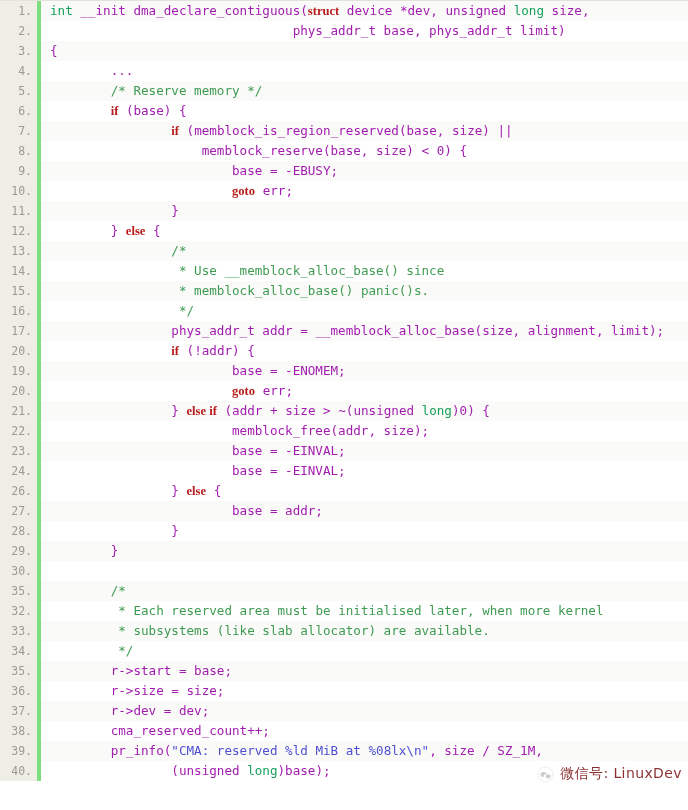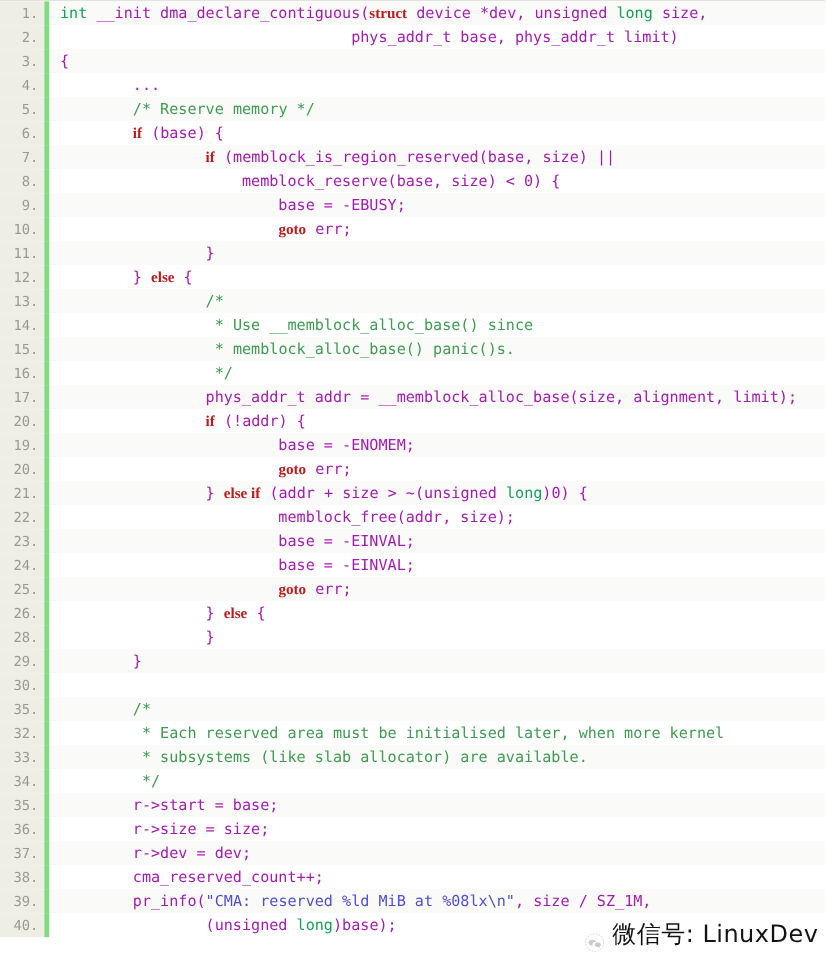--- a/index.html
+++ b/index.html
@@ -71,23 +71,23 @@
   .tok-comment { color: #3f9b52; margin-top: 21px; }
   .tok-string  { color: #4f4fd0; }
 
   #watermark {
     position: absolute;
     right: 6px;
     top: 764px;
     display: flex;
     align-items: flex-end;
     gap: 6px;
-    color: #000000;
+    color: #7f1d1d;
     font-family: "DejaVu Sans", "Liberation Sans", sans-serif;
-    font-size: 20px;
+    font-size: 14px;
     pointer-events: none;
     opacity: 0.92;
     white-space: nowrap;
   }
   #watermark .wm-logo {
     width: 17px;
     height: 17px;
     flex: 0 0 auto;
     opacity: 0.55;
   }
@@ -190,27 +190,27 @@
           <td class="code-cell"><span class="tok-plain">                        memblock_free(addr, size);</span></td>
         </tr>
         <tr class="code-row odd">
           <td class="gutter-cell">23.</td>
           <td class="code-cell"><span class="tok-plain">                        base = -EINVAL;</span></td>
         </tr>
         <tr class="code-row even">
           <td class="gutter-cell">24.</td>
           <td class="code-cell"><span class="tok-plain">                        base = -EINVAL;</span></td>
         </tr>
-        <tr class="code-row odd">
-          <td class="gutter-cell">25.</td>
-          <td class="code-cell"><span class="tok-plain">                        </span><span class="tok-keyword">goto</span><span class="tok-plain"> err;</span></td>
-        </tr>
         <tr class="code-row even">
           <td class="gutter-cell">26.</td>
           <td class="code-cell"><span class="tok-plain">                } </span><span class="tok-keyword">else</span><span class="tok-plain"> {</span></td>
+        </tr>
+        <tr class="code-row odd">
+          <td class="gutter-cell">27.</td>
+          <td class="code-cell"><span class="tok-plain">                        base = addr;</span></td>
         </tr>
         <tr class="code-row even">
           <td class="gutter-cell">28.</td>
           <td class="code-cell"><span class="tok-plain">                }</span></td>
         </tr>
         <tr class="code-row odd">
           <td class="gutter-cell">29.</td>
           <td class="code-cell"><span class="tok-plain">        }</span></td>
         </tr>
         <tr class="code-row even">

